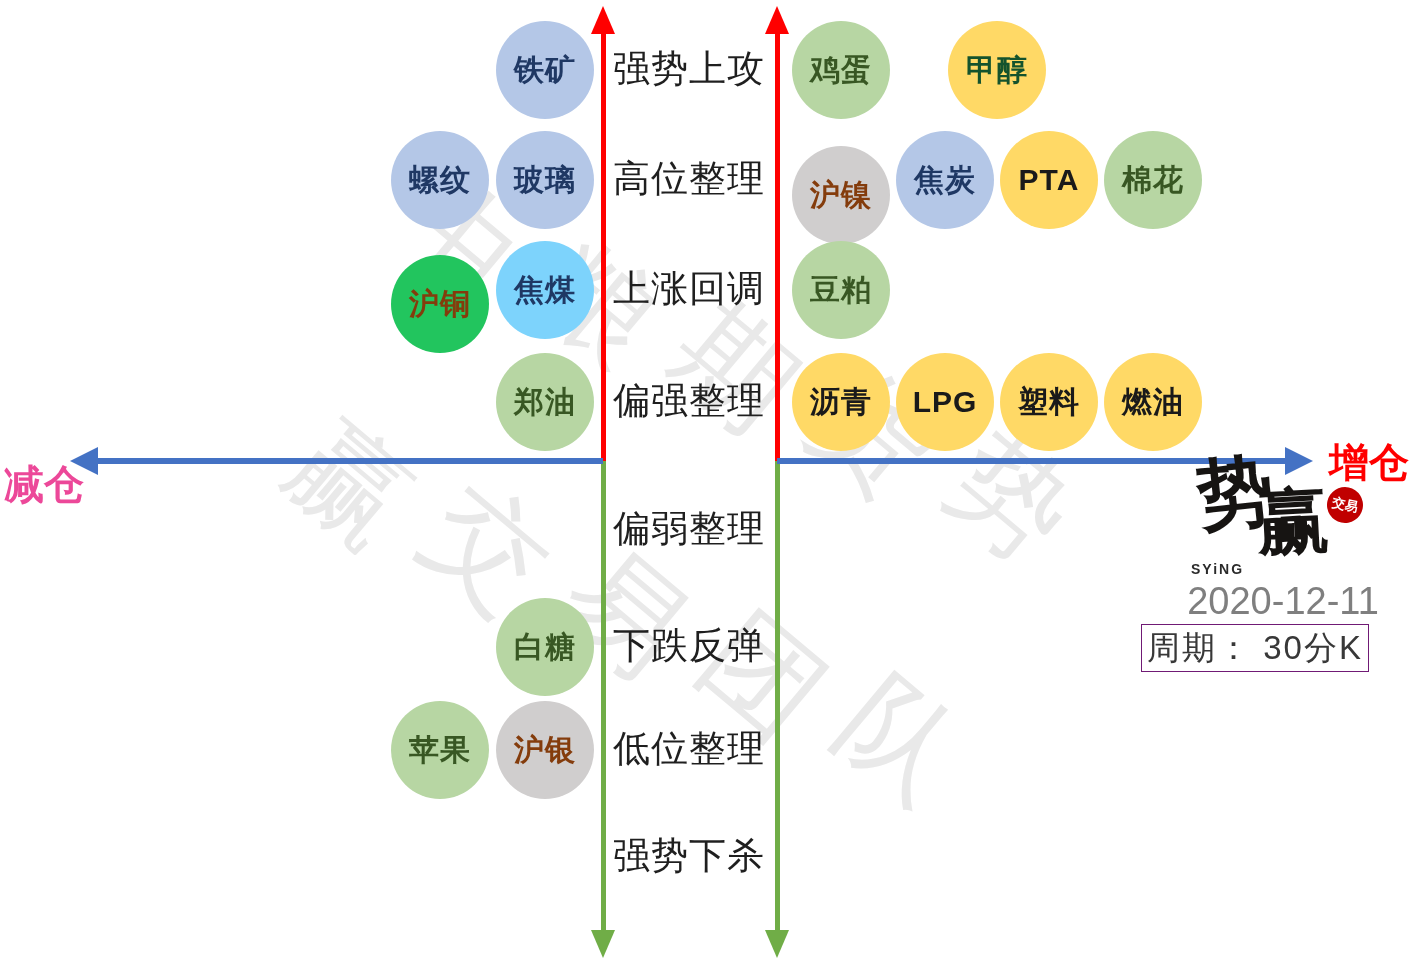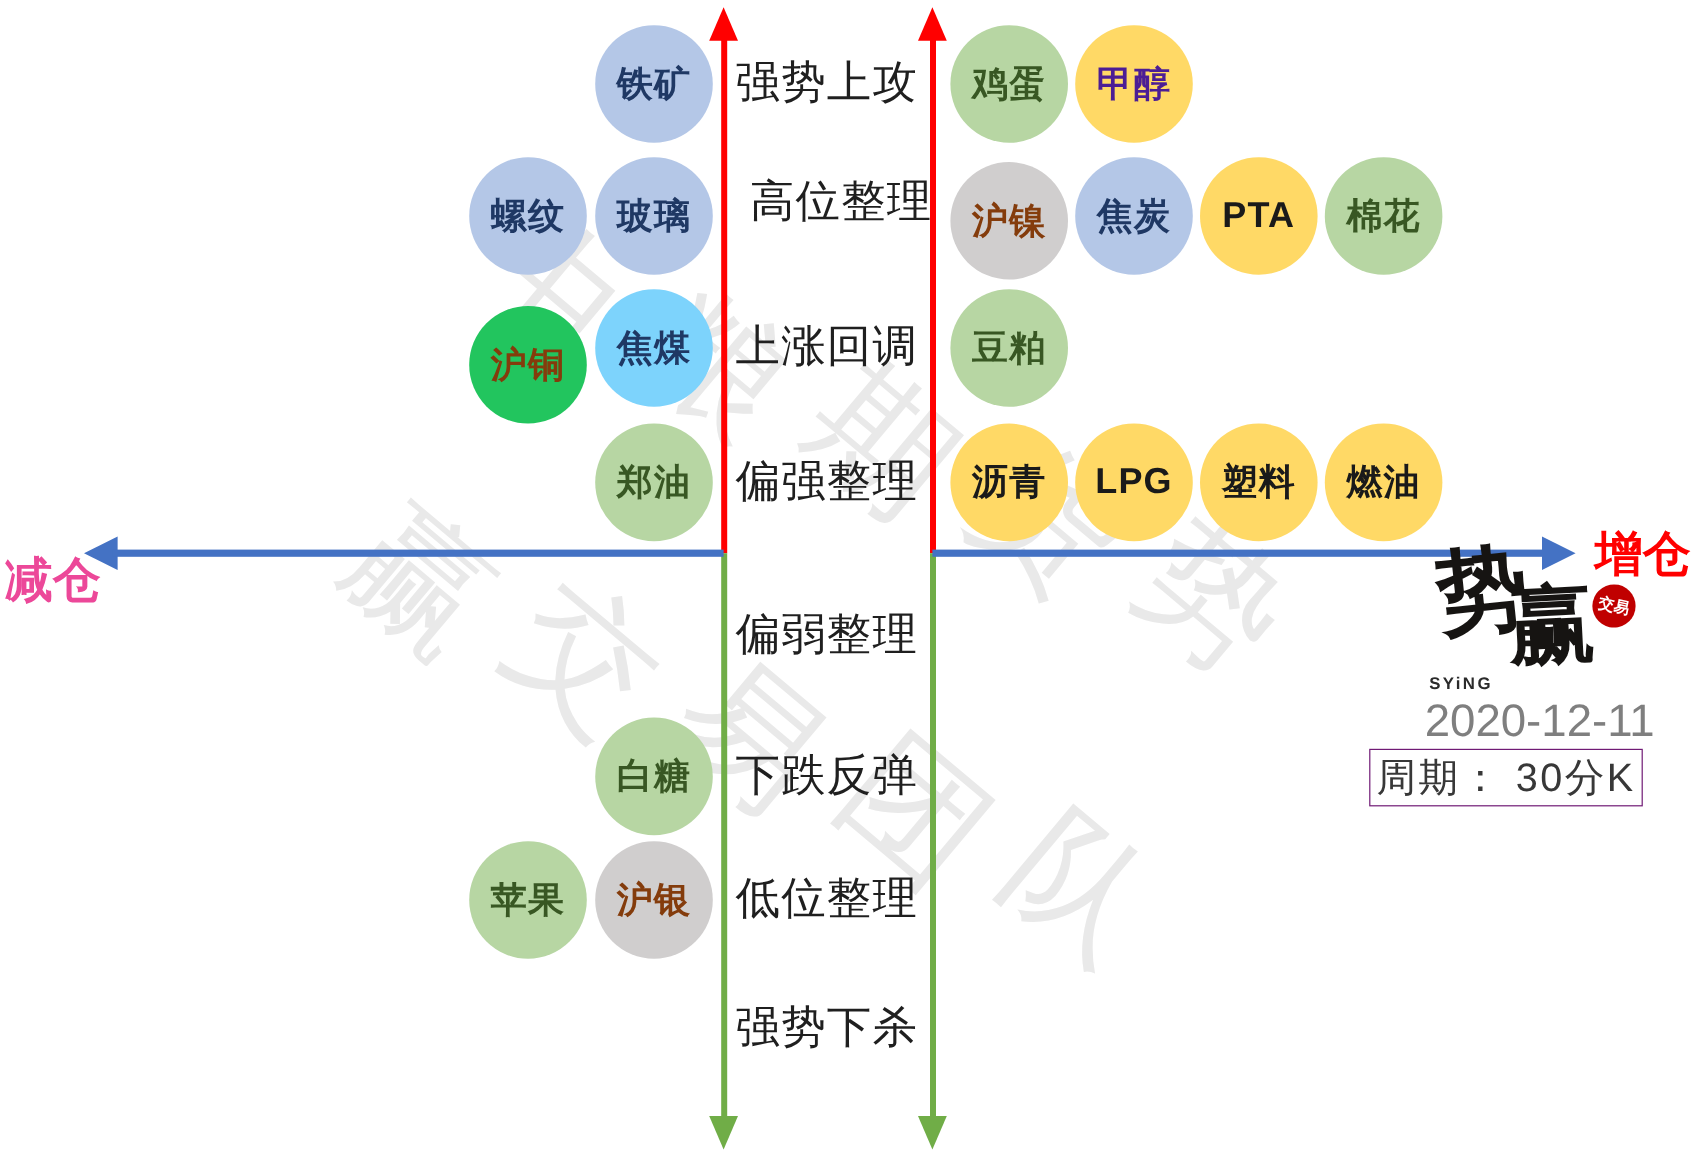--- a/index.html
+++ b/index.html
@@ -74,41 +74,41 @@
 <div class="arrowhead ah-left" style="left:70px;top:447px;"></div>
 <div class="hline" style="left:94px;top:458px;width:509px;background:#4472C4;"></div>
 <div class="hline" style="left:777px;top:458px;width:510px;background:#4472C4;"></div>
 <div class="arrowhead ah-right" style="left:1285px;top:447px;"></div>
 
 <div class="axis-label" style="left:4px;top:462px;color:#ec4899;text-align:right;">减仓</div>
 <div class="axis-label" style="left:1329px;top:440px;color:#FF0000;">增仓</div>
 
 <div id="level-labels">
     <div class="level-label" style="top: 44px;">强势上攻</div>
-    <div class="level-label" style="top: 143px; padding-left: 12px;">高位整理</div>
+    <div class="level-label" style="top: 154px;">高位整理</div>
     <div class="level-label" style="top: 264px;">上涨回调</div>
     <div class="level-label" style="top: 376px;">偏强整理</div>
     <div class="level-label" style="top: 504px;">偏弱整理</div>
     <div class="level-label" style="top: 621px;">下跌反弹</div>
     <div class="level-label" style="top: 724px;">低位整理</div>
     <div class="level-label" style="top: 831px;">强势下杀</div>
   </div>
 <div id="circles">
     <div class="circle" style="left: 496px; top: 21px; background: rgb(180, 199, 231); color: rgb(31, 56, 100); text-align: right;">铁矿</div>
     <div class="circle" style="left: 391px; top: 131px; background: rgb(180, 199, 231); color: rgb(31, 56, 100);">螺纹</div>
     <div class="circle" style="left: 496px; top: 131px; background: rgb(180, 199, 231); color: rgb(31, 56, 100);">玻璃</div>
     <div class="circle" style="left: 391px; top: 255px; background: #22c55e; color: rgb(132, 60, 12);">沪铜</div>
     <div class="circle" style="left: 496px; top: 241px; background: #7dd3fc; color: rgb(31, 56, 100);">焦煤</div>
     <div class="circle" style="left: 496px; top: 353px; background: rgb(183, 214, 163); color: rgb(56, 87, 35);">郑油</div>
     <div class="circle" style="left: 496px; top: 598px; background: rgb(183, 214, 163); color: rgb(56, 87, 35);">白糖</div>
     <div class="circle" style="left: 391px; top: 701px; background: rgb(183, 214, 163); color: rgb(56, 87, 35); text-align: right;">苹果</div>
     <div class="circle" style="left: 496px; top: 701px; background: rgb(208, 206, 206); color: rgb(132, 60, 12);">沪银</div>
     <div class="circle" style="left: 792px; top: 21px; background: rgb(183, 214, 163); color: rgb(56, 87, 35);">鸡蛋</div>
-    <div class="circle" style="left: 896px; top: 21px; background: rgb(255, 217, 102); color: #4c1d95;">甲醇</div>
-    <div class="circle" style="left: 792px; top: 135px; background: rgb(208, 206, 206); color: rgb(132, 60, 12);">沪镍</div>
+    <div class="circle" style="left: 948px; top: 21px; background: rgb(255, 217, 102); color: #14532d;">甲醇</div>
+    <div class="circle" style="left: 792px; top: 146px; background: rgb(208, 206, 206); color: rgb(132, 60, 12);">沪镍</div>
     <div class="circle" style="left: 896px; top: 131px; background: rgb(180, 199, 231); color: rgb(31, 56, 100);">焦炭</div>
     <div class="circle" style="left: 1000px; top: 131px; background: rgb(255, 217, 102); color: rgb(26, 26, 26);">PTA</div>
     <div class="circle" style="left: 1104px; top: 131px; background: rgb(183, 214, 163); color: rgb(56, 87, 35);">棉花</div>
     <div class="circle" style="left: 792px; top: 241px; background: rgb(183, 214, 163); color: rgb(56, 87, 35);">豆粕</div>
     <div class="circle" style="left: 792px; top: 353px; background: rgb(255, 217, 102); color: rgb(26, 26, 26);">沥青</div>
     <div class="circle" style="left: 896px; top: 353px; background: rgb(255, 217, 102); color: rgb(26, 26, 26);">LPG</div>
     <div class="circle" style="left: 1000px; top: 353px; background: rgb(255, 217, 102); color: rgb(26, 26, 26);">塑料</div>
     <div class="circle" style="left: 1104px; top: 353px; background: rgb(255, 217, 102); color: rgb(26, 26, 26);">燃油</div>
   </div>
 

